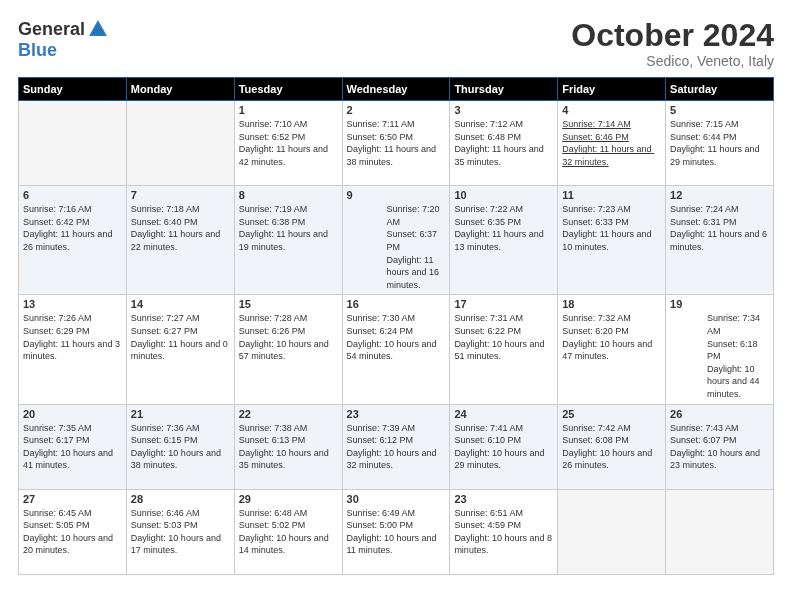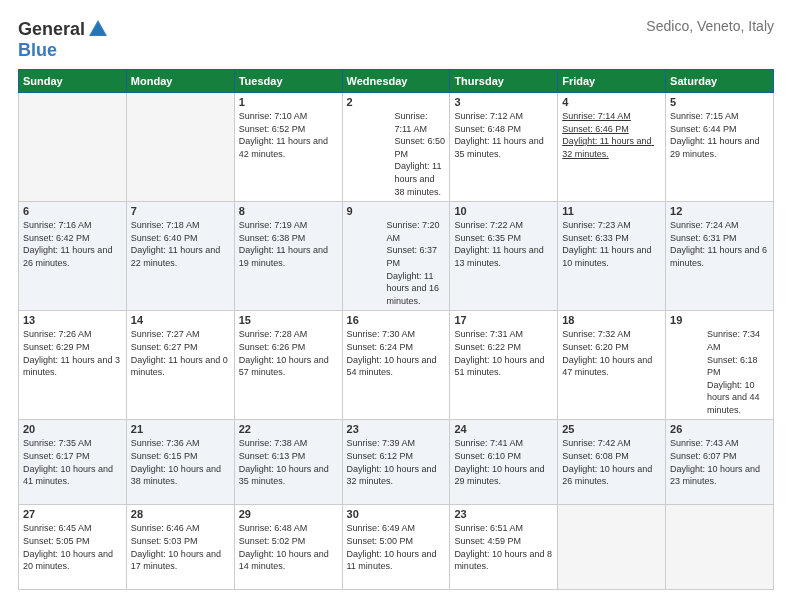--- a/index.html
+++ b/index.html
@@ -61,21 +61,21 @@
       color: #737373;
     }
     .calendar {
       flex: 1;
       border: 1px solid #ccc;
       border-collapse: collapse;
       width: 100%;
       table-layout: fixed;
     }
     .calendar th {
-      background-color: #15803d;
+      background-color: #000000;
       color: #fff;
       font-size: 11px;
       padding: 5px 4px;
       text-align: left;
       border: 1px solid #1a5f9a;
       font-weight: bold;
     }
     .calendar td {
       border: 1px solid #ccc;
       vertical-align: top;
@@ -116,20 +116,21 @@
       <div class="logo-text">
         <span class="logo-general">General</span>
         <svg class="logo-icon" viewBox="0 0 22 22" xmlns="http://www.w3.org/2000/svg">
           <polygon points="11,2 20,18 2,18" fill="#3a7bbf"></polygon>
           <polygon points="11,5 18,17 4,17" fill="#2176b8"></polygon>
         </svg>
       </div>
       <span class="logo-blue">Blue</span>
     </div>
     <div class="title-area">
+      <div class="month-title">October 2024</div>
       <div class="location">Sedico, Veneto, Italy</div>
     </div>
   </div>
 
   <table class="calendar">
     <thead>
       <tr>
         <th>Sunday</th>
         <th>Monday</th>
         <th>Tuesday</th>
@@ -144,21 +145,21 @@
           <td class="empty"></td>
           <td class="empty"></td>
           <td>
             <span class="day-number">1</span>
             <div class="day-info" style="white-space: pre-wrap;">Sunrise: 7:10 AM
 Sunset: 6:52 PM
 Daylight: 11 hours and 42 minutes.</div>
           </td>
           <td>
             <span class="day-number">2</span>
-            <div class="day-info" style="white-space: pre-wrap; margin-left: 48px;">Sunrise: 7:11 AM
+            <div class="day-info" style="white-space: pre-wrap;">Sunrise: 7:11 AM
 Sunset: 6:50 PM
 Daylight: 11 hours and 38 minutes.</div>
           </td>
           <td>
             <span class="day-number">3</span>
             <div class="day-info" style="white-space: pre-wrap;">Sunrise: 7:12 AM
 Sunset: 6:48 PM
 Daylight: 11 hours and 35 minutes.</div>
           </td>
           <td>

